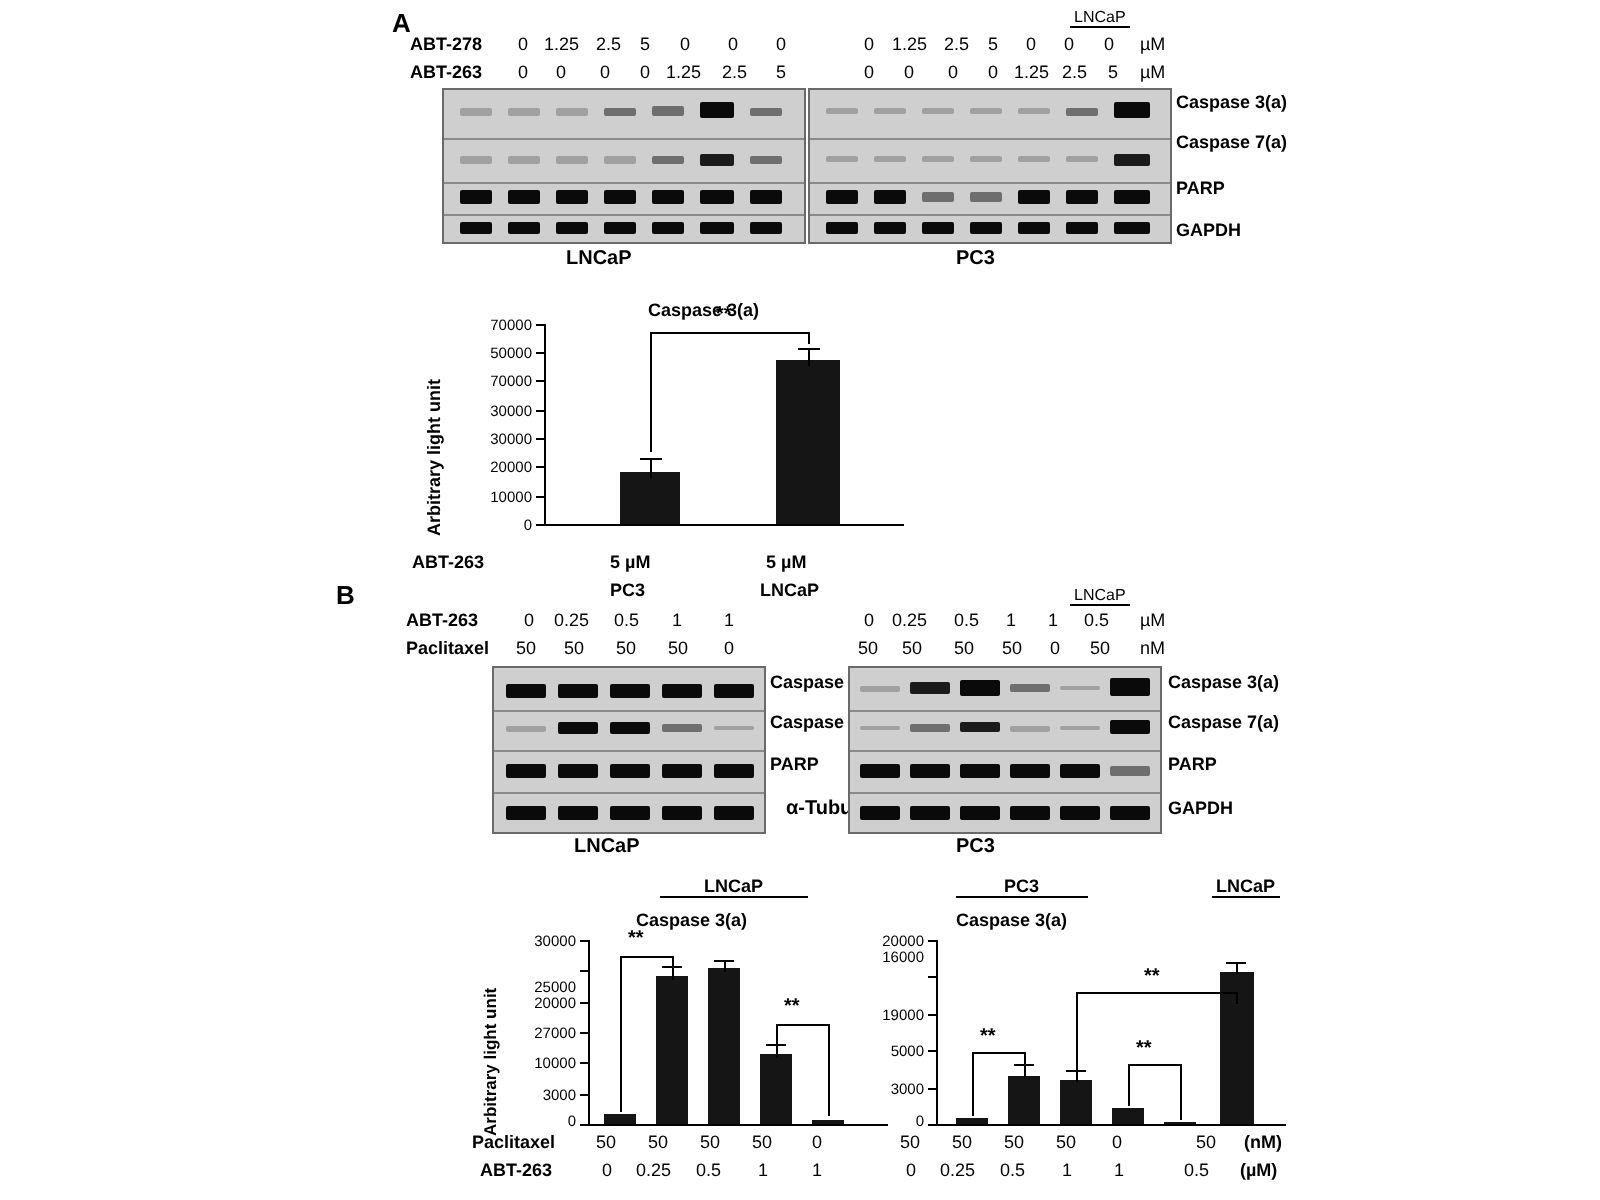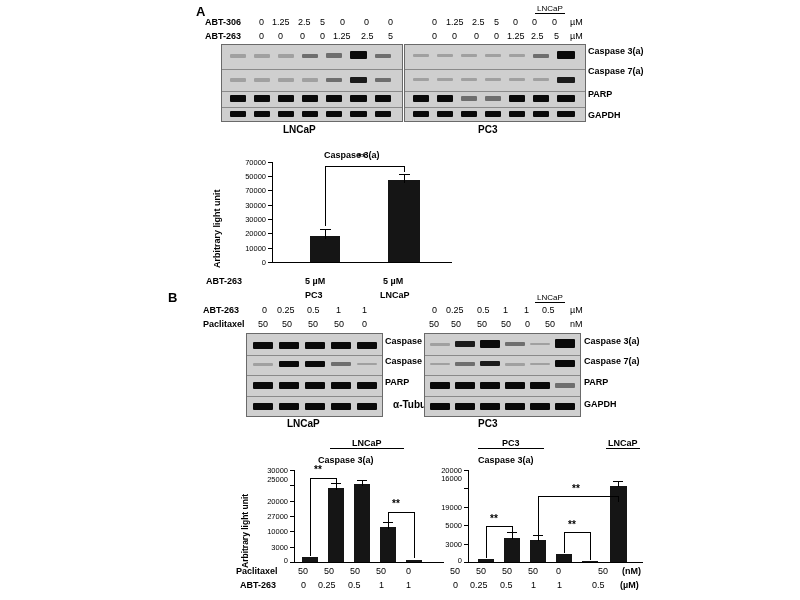--- a/index.html
+++ b/index.html
@@ -25,21 +25,21 @@
   .sigv{position:absolute;background:#000;width:1px;}
   .sigstar{position:absolute;font-weight:bold;font-size:10px;}
   .uline{border-bottom:1px solid #000;}
   .sec{position:absolute;font-weight:bold;font-size:13px;}
 </style>
 </head>
 <body>
 
 <div class="sec" style="left:196px;top:4px;">A</div>
 
-<div class="lbl" style="left:205px;top:17px;font-size:9px;">ABT-306</div>
+<div class="lbl" style="left:205px;top:17px;font-size:9px;">ABT-278</div>
 <div class="lbl" style="left:205px;top:31px;font-size:9px;">ABT-263</div>
 
 <div class="lbl-n" style="left:259px;top:17px;font-size:9px;">0</div>
 <div class="lbl-n" style="left:272px;top:17px;font-size:9px;">1.25</div>
 <div class="lbl-n" style="left:298px;top:17px;font-size:9px;">2.5</div>
 <div class="lbl-n" style="left:320px;top:17px;font-size:9px;">5</div>
 <div class="lbl-n" style="left:340px;top:17px;font-size:9px;">0</div>
 <div class="lbl-n" style="left:364px;top:17px;font-size:9px;">0</div>
 <div class="lbl-n" style="left:388px;top:17px;font-size:9px;">0</div>
 
@@ -311,21 +311,21 @@
 <div class="lbl uline" style="left:330px;top:438px;font-size:9px;padding:0 22px;">LNCaP</div>
 <div class="lbl" style="left:318px;top:455px;font-size:9px;">Caspase 3(a)</div>
 
 <div class="chart" style="left:240px;top:470px;width:200px;height:100px;">
   <div class="ylabel" style="left:0px;top:98px;font-size:8.5px;">Arbitrary light unit</div>
   <div class="axis" style="left:54px;top:0px;width:1px;height:92px;"></div>
   <div class="axis" style="left:54px;top:92px;width:150px;height:1px;"></div>
   <div class="tick" style="left:50px;top:0px;"></div>
   <div class="ticklabel" style="left:8px;top:-4px;width:40px;">30000</div>
   <div class="tick" style="left:50px;top:15px;"></div>
-  <div class="ticklabel" style="left:8px;top:5px;width:40px;">25000</div>
+  <div class="ticklabel" style="left:8px;top:19px;width:40px;">25000</div>
   <div class="tick" style="left:50px;top:31px;"></div>
   <div class="ticklabel" style="left:8px;top:27px;width:40px;">20000</div>
   <div class="tick" style="left:50px;top:46px;"></div>
   <div class="ticklabel" style="left:8px;top:42px;width:40px;">27000</div>
   <div class="tick" style="left:50px;top:61px;"></div>
   <div class="ticklabel" style="left:8px;top:57px;width:40px;">10000</div>
   <div class="tick" style="left:50px;top:77px;"></div>
   <div class="ticklabel" style="left:8px;top:73px;width:40px;">3000</div>
   <div class="tick" style="left:50px;top:92px;"></div>
   <div class="ticklabel" style="left:8px;top:86px;width:40px;">0</div>

